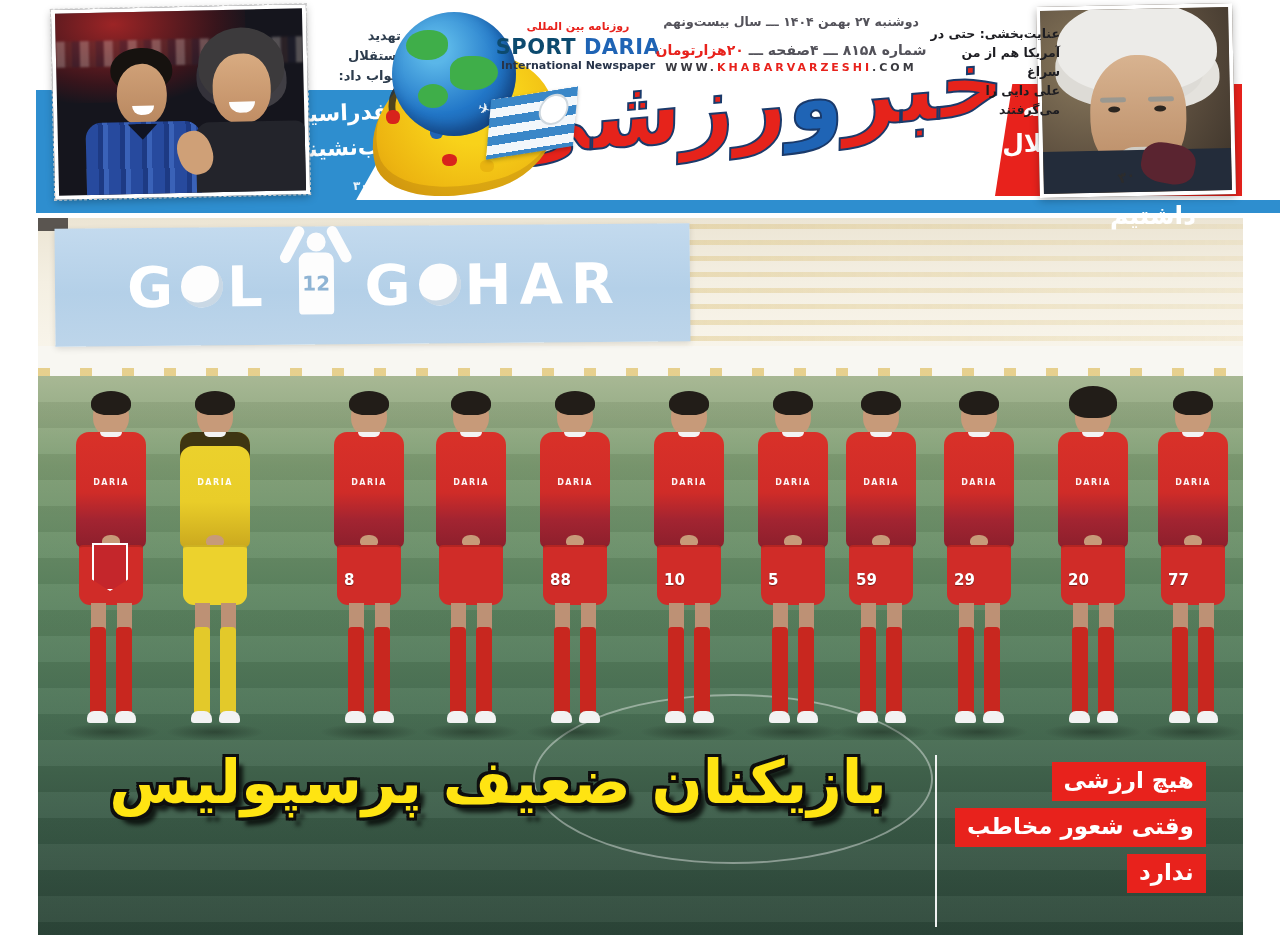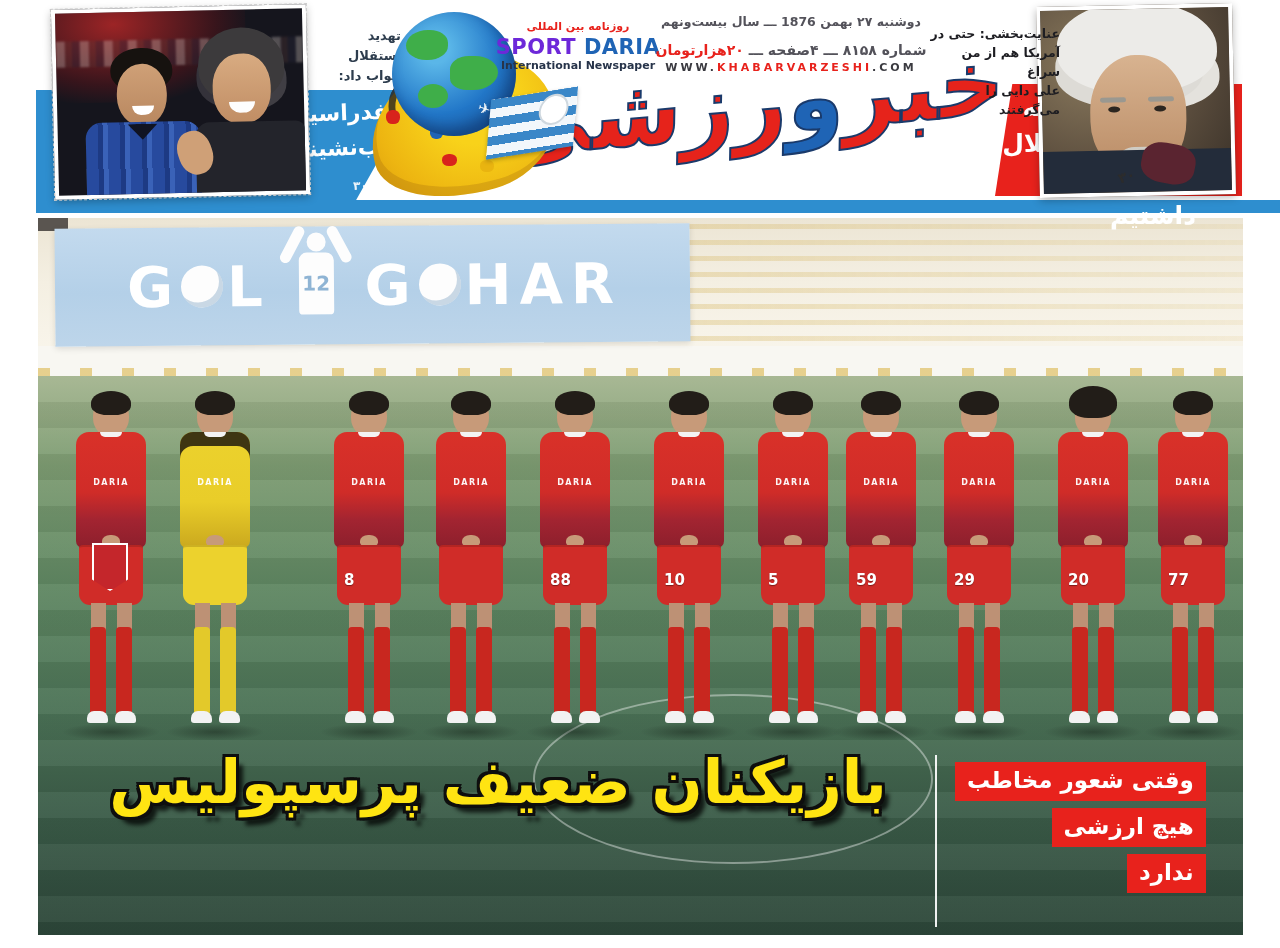--- a/index.html
+++ b/index.html
@@ -54,21 +54,21 @@
            box-shadow:inset -6px -8px 14px rgba(10,40,90,.5); }
   .land { position:absolute; background:#3fae49; }
   .plane { position:absolute; left:86px; top:88px; color:#eef4f8; font-size:15px; transform:rotate(18deg); }
   .flag { position:absolute; left:120px; top:92px; width:88px; height:58px;
           background:repeating-linear-gradient(180deg,#3a87c8 0 9px,#f2f7fb 9px 18px);
           transform:rotate(-9deg) skewX(-14deg); box-shadow:0 2px 4px rgba(0,0,0,.25); }
   .flag-ball { position:absolute; right:8px; top:4px; width:30px; height:30px; background:#fff; border:2px solid #cfd8df; border-radius:50%; }
   .masthead { position:absolute; left:488px; top:20px; width:180px; text-align:center; z-index:3; }
   .masthead-fa { color:#e8221c; font-size:11px; font-weight:bold; direction:rtl; }
   .masthead-en { font-size:21px; font-weight:bold; letter-spacing:.5px; margin-top:2px; }
-  .masthead-en .sport { color:#6d28d9; } .masthead-en .news { color:#1f64b5; }
+  .masthead-en .sport { color:#0c4a6e; } .masthead-en .news { color:#1f64b5; }
   .masthead-sub { color:#27344a; font-size:11px; font-weight:bold; }
   .calligraphy { position:absolute; left:552px; top:8px; width:400px; height:190px; direction:rtl;
                  display:flex; align-items:center; justify-content:center; z-index:1;
                  font-size:92px; font-weight:bold; transform:rotate(-5deg) skewX(-6deg);
                  color:#e6231b; -webkit-text-stroke:2px #1a3a6b; letter-spacing:-4px; }
   .calligraphy .vav { color:#1f64b5; }
 
   
   .dateline { position:absolute; left:645px; top:14px; width:292px; text-align:center; direction:rtl; z-index:4; }
   .dateline .l1 { color:#53525a; font-size:12.5px; font-weight:bold; }
@@ -234,21 +234,21 @@
       </div>
       <div class="masthead-sub">International Newspaper</div>
     </div>
     <div class="calligraphy">
       <span>خبر</span>
         <span class="vav">و</span>
         <span>رزشی</span>
     </div>
 
     <div class="dateline">
-      <div class="l1">دوشنبه ۲۷ بهمن 1876 ـــ سال بیست‌ونهم</div>
+      <div class="l1">دوشنبه ۲۷ بهمن ۱۴۰۴ ـــ سال بیست‌ونهم</div>
       <div class="l2">
         <span>شماره ۸۱۵۸ ـــ ۴صفحه ـــ </span><span class="price">۲۰هزارتومان</span>
       </div>
       <div class="l3">
         <span>WWW.</span><span class="red">KHABARVARZESHI</span><span>.COM</span>
       </div>
     </div>
 
     <div class="band-red"></div>
     <div class="kicker-right">
@@ -524,18 +524,18 @@
           <div class="p-shoe l"></div>
           <div class="p-shoe r"></div>
         </div>
       </div>
 
     <div class="big-headline">
       <div>بازیکنان ضعیف پرسپولیس</div>
     </div>
     <div class="divider"></div>
     <div class="quote">
+      <div class="strip">هیچ ارزشی</div>
       <div class="strip">وقتی شعور مخاطب</div>
-      <div class="strip">هیچ ارزشی</div>
       <div class="strip">ندارد</div>
     </div>
   </div>
 </div>
 
 </body></html>

